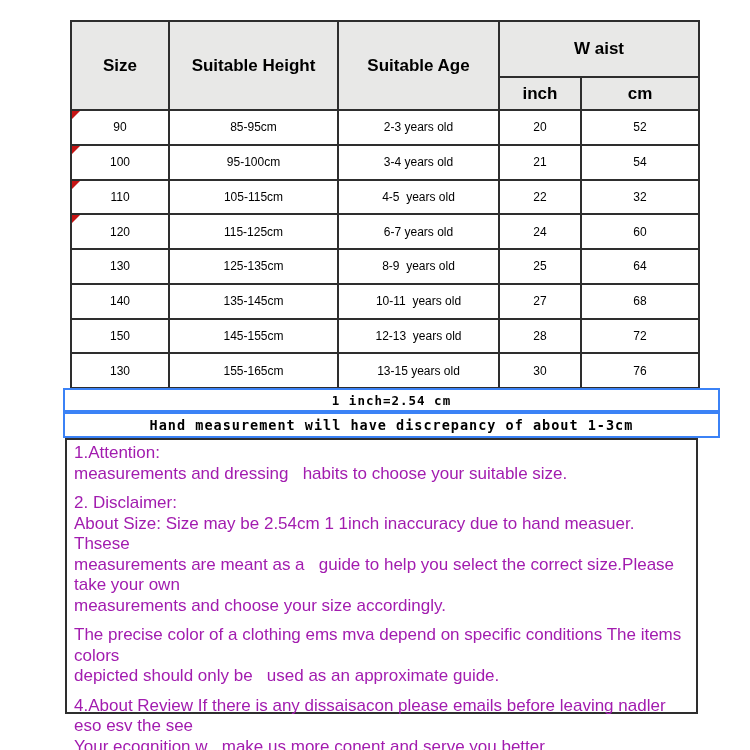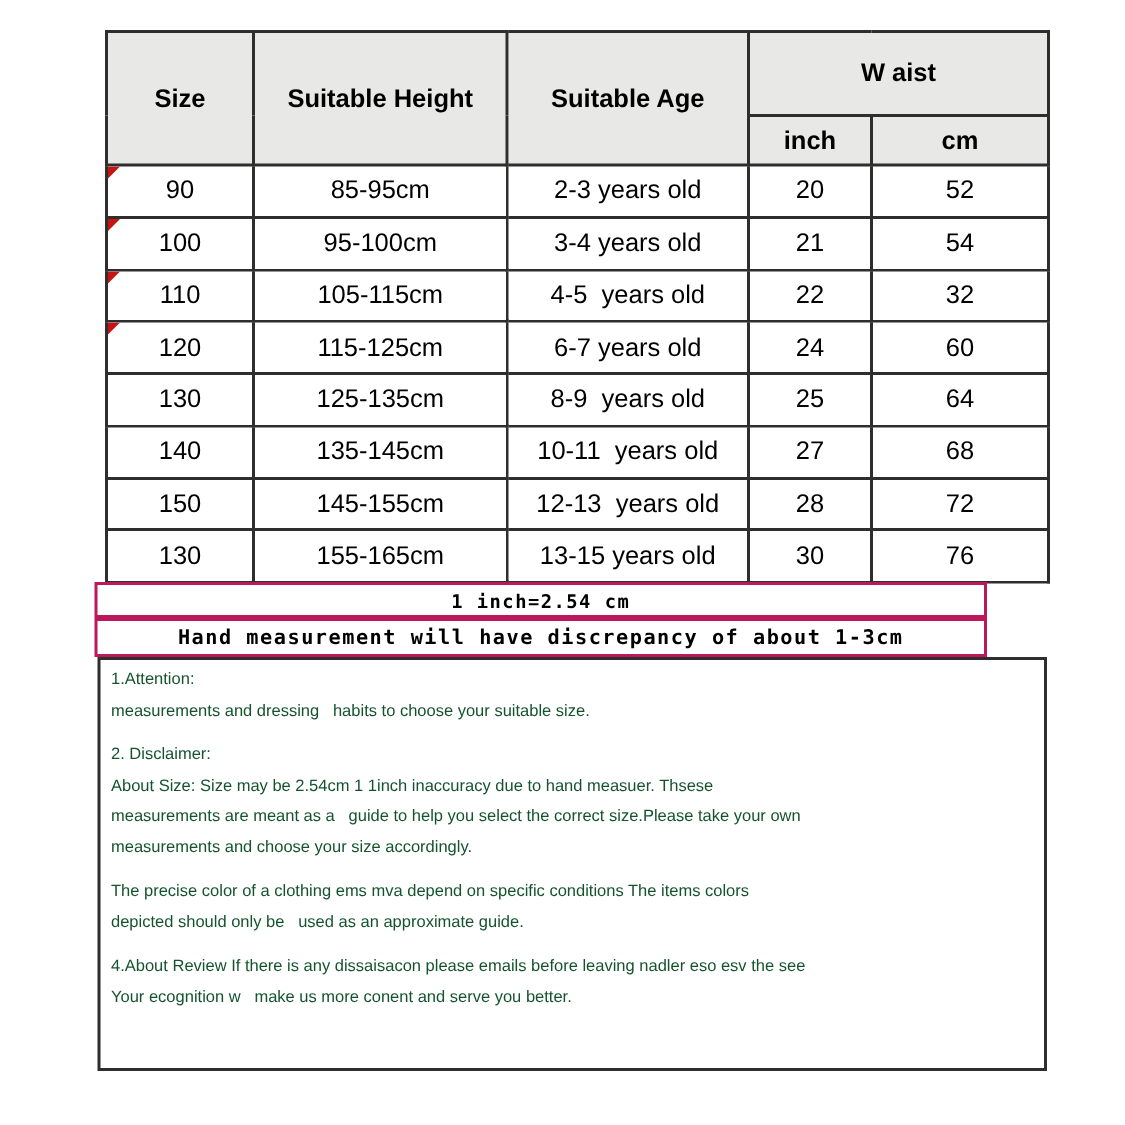--- a/index.html
+++ b/index.html
@@ -32,21 +32,21 @@
     vertical-align: middle;
     padding: 0;
     overflow: hidden;
   }
   table.size-table th {
     background: #e8e8e7;
     font-size: 17px;
     font-weight: bold;
   }
   table.size-table td {
-    font-size: 17px;
+    font-size: 12px;
     background: #ffffff;
     white-space: pre-wrap;
     position: relative;
   }
   tr.head-top    { height: 56px; }
   tr.head-sub    { height: 33px; }
   tr.data-row    { height: 34.75px; }
 
   col.c-size   { width: 98px; }
   col.c-height { width: 169px; }
@@ -62,23 +62,23 @@
     width: 0;
     height: 0;
     border-top: 8px solid #c61414;
     border-right: 8px solid transparent;
   }
 
   
   .bar {
     position: absolute;
     left: 63px;
-    width: 595px;
+    width: 657px;
     box-sizing: border-box;
-    border: 2px solid #be185d;
+    border: 2px solid #3b82f6;
     background: #ffffff;
     display: flex;
     align-items: center;
     justify-content: center;
     font-family: "DejaVu Sans Mono", "Liberation Mono", monospace;
     font-weight: bold;
     color: #000000;
   }
   .bar-inch {
     top: 388px;
@@ -97,23 +97,23 @@
   .notes-box {
     position: absolute;
     left: 65px;
     top: 438px;
     width: 633px;
     height: 276px;
     box-sizing: border-box;
     border: 2px solid #2e2e2e;
     background: #ffffff;
     padding: 3px 7px;
-    font-size: 11px;
+    font-size: 17px;
     line-height: 20.5px;
-    color: #14532d;
+    color: #a21caf;
   }
   .note-para { margin: 0 0 9px 0; }
   .note-para:last-child { margin-bottom: 16px; }
   .note-line { white-space: pre-wrap; }
 </style>
 </head>
 <body>
 
 <table class="size-table">
   <colgroup>

